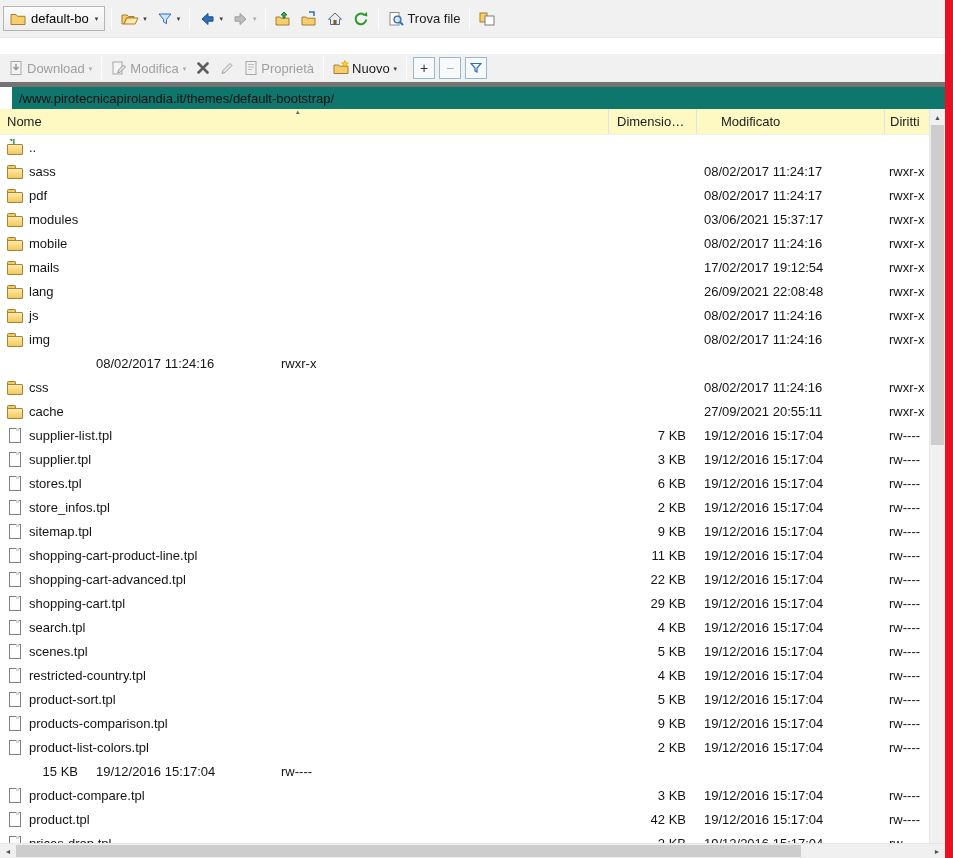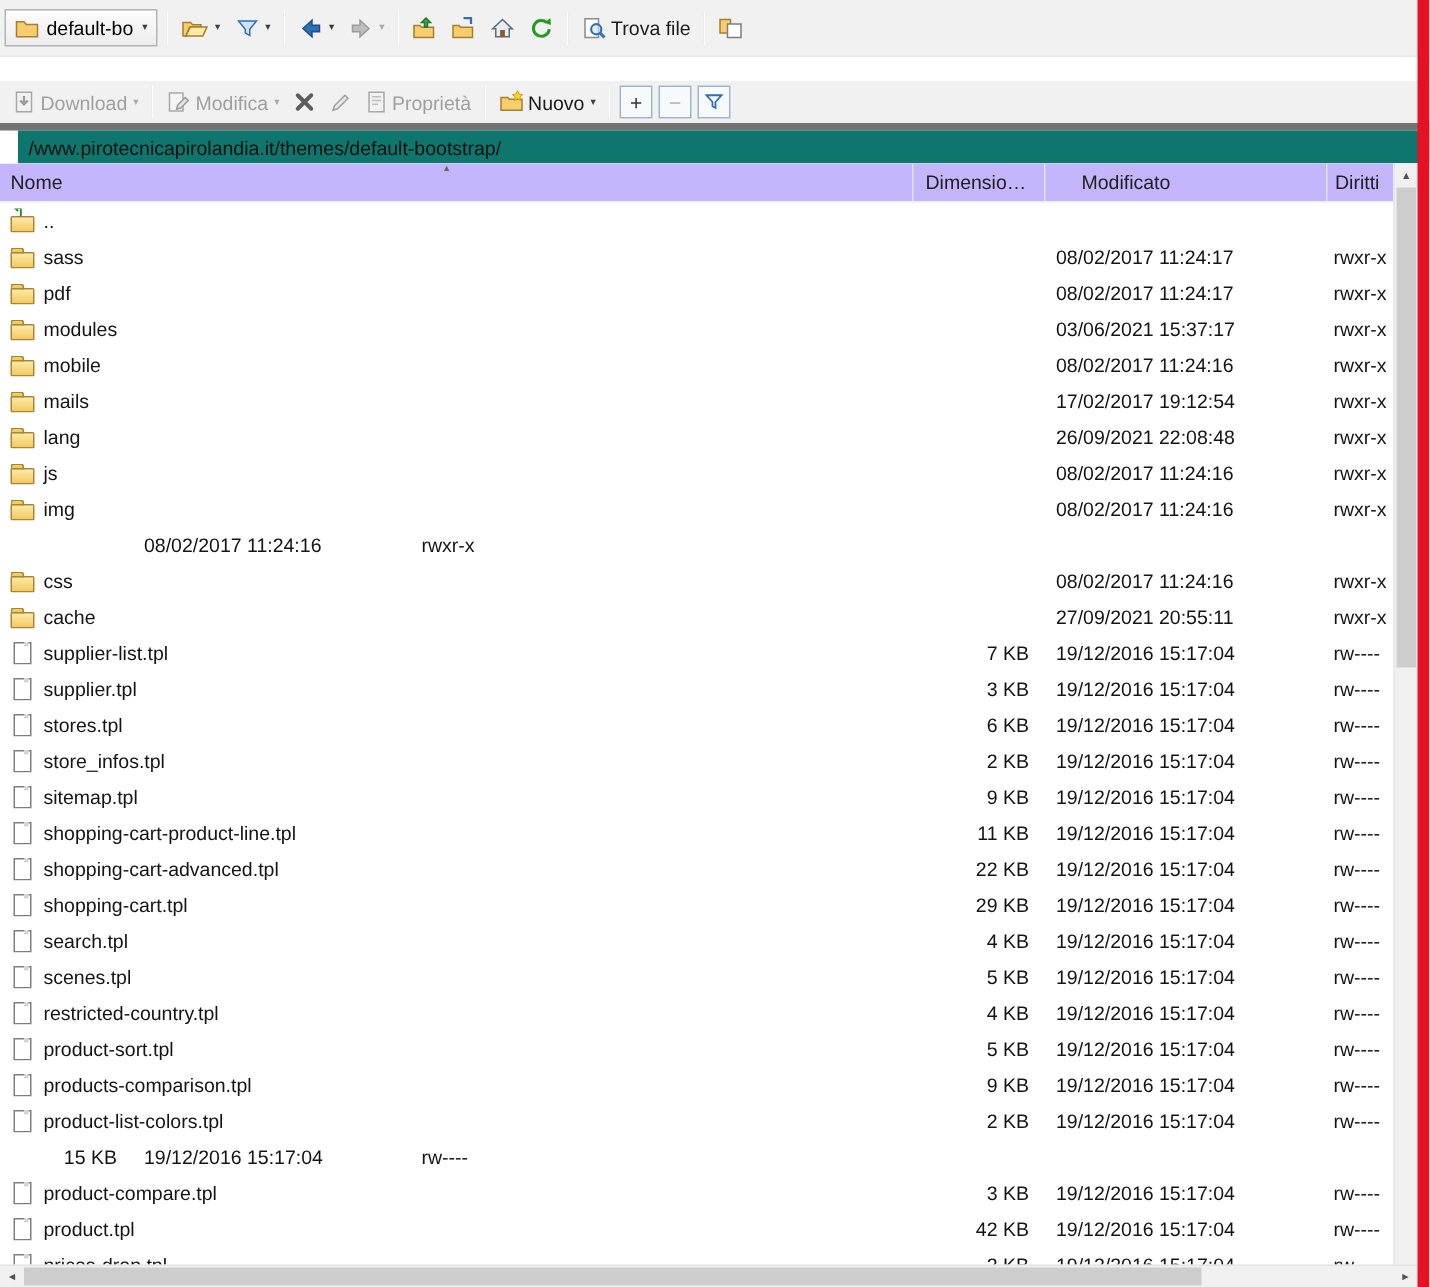--- a/index.html
+++ b/index.html
@@ -25,21 +25,21 @@
   .icn { display:inline-flex; align-items:center; justify-content:center; line-height:0; }
 
   
   .addr { height:22px; background:#0f766e; display:flex; align-items:center; padding:0 7px;
           font-size:13px; color:#101010;margin-left:12px; }
 
   
   .main { position:relative; width:945px; height:750px; background:#fff; }
   .content { position:absolute; left:0; top:0; width:929px; height:750px; overflow:hidden; }
   .header { display:flex; height:26px; align-items:center; font-size:13px; color:#202020;
-            background:#c4b5fd; border-bottom:1px solid #f0f0f0; }
+            background:#fef9c3; border-bottom:1px solid #f0f0f0; }
   .h-name { flex:0 0 608px; padding-left:7px; position:relative; height:100%; display:flex; align-items:center; }
   .h-size { flex:0 0 88px; padding-left:8px; border-left:1px solid #e3e3e3; height:100%; display:flex; align-items:center; }
   .h-mod  { flex:0 0 188px; padding-left:24px; border-left:1px solid #e3e3e3; height:100%; display:flex; align-items:center; }
   .h-rights { flex:1 1 auto; padding-left:5px; border-left:1px solid #e3e3e3; height:100%; display:flex; align-items:center; }
   .sort { position:absolute; left:296px; top:-1px; font-size:7px; color:#666; }
 
   .rows { width:100%; }
   .row { display:flex; height:24px; align-items:center; font-size:13px; color:#141414; background:#fff; }
   .c-name { flex:0 0 608px; display:flex; align-items:center; gap:7px; padding-left:6px; overflow:hidden; white-space:nowrap; }
   .c-size { flex:0 0 88px; text-align:right; padding-right:10px; }

